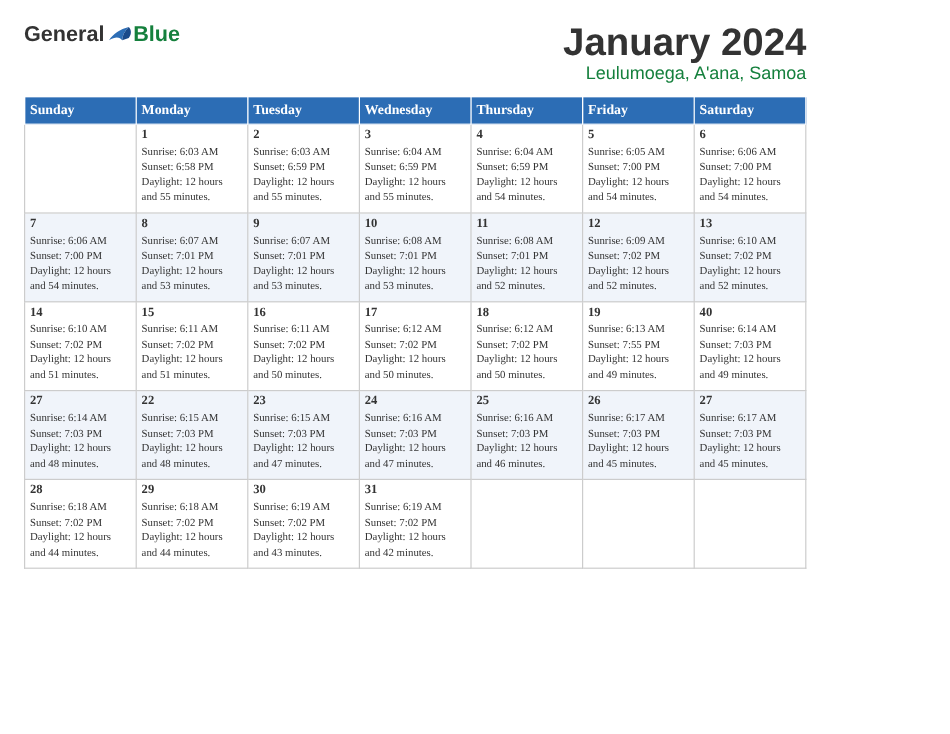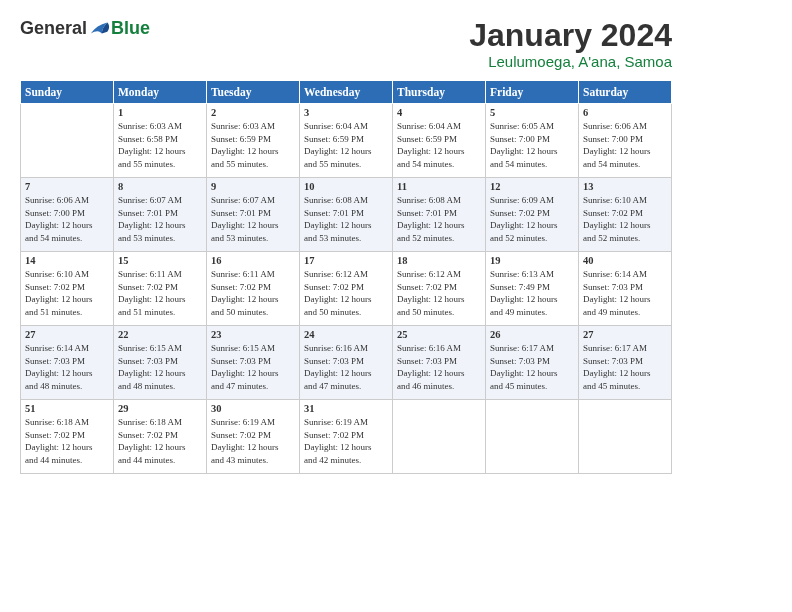--- a/index.html
+++ b/index.html
@@ -258,21 +258,21 @@
           <td>
             <span class="day-num">18</span>
             <div class="cell-content" style="white-space: pre-line;">Sunrise: 6:12 AM
 Sunset: 7:02 PM
 Daylight: 12 hours
 and 50 minutes.</div>
           </td>
           <td>
             <span class="day-num">19</span>
             <div class="cell-content" style="white-space: pre-line;">Sunrise: 6:13 AM
-Sunset: 7:49 PM
+Sunset: 7:55 PM
 Daylight: 12 hours
 and 49 minutes.</div>
           </td>
           <td>
             <span class="day-num">40</span>
             <div class="cell-content" style="white-space: pre-line;">Sunrise: 6:14 AM
 Sunset: 7:03 PM
 Daylight: 12 hours
 and 49 minutes.</div>
           </td>
@@ -323,21 +323,21 @@
           <td>
             <span class="day-num">27</span>
             <div class="cell-content" style="white-space: pre-line;">Sunrise: 6:17 AM
 Sunset: 7:03 PM
 Daylight: 12 hours
 and 45 minutes.</div>
           </td>
         </tr>
         <tr>
           <td>
-            <span class="day-num">51</span>
+            <span class="day-num">28</span>
             <div class="cell-content" style="white-space: pre-line;">Sunrise: 6:18 AM
 Sunset: 7:02 PM
 Daylight: 12 hours
 and 44 minutes.</div>
           </td>
           <td>
             <span class="day-num">29</span>
             <div class="cell-content" style="white-space: pre-line;">Sunrise: 6:18 AM
 Sunset: 7:02 PM
 Daylight: 12 hours

